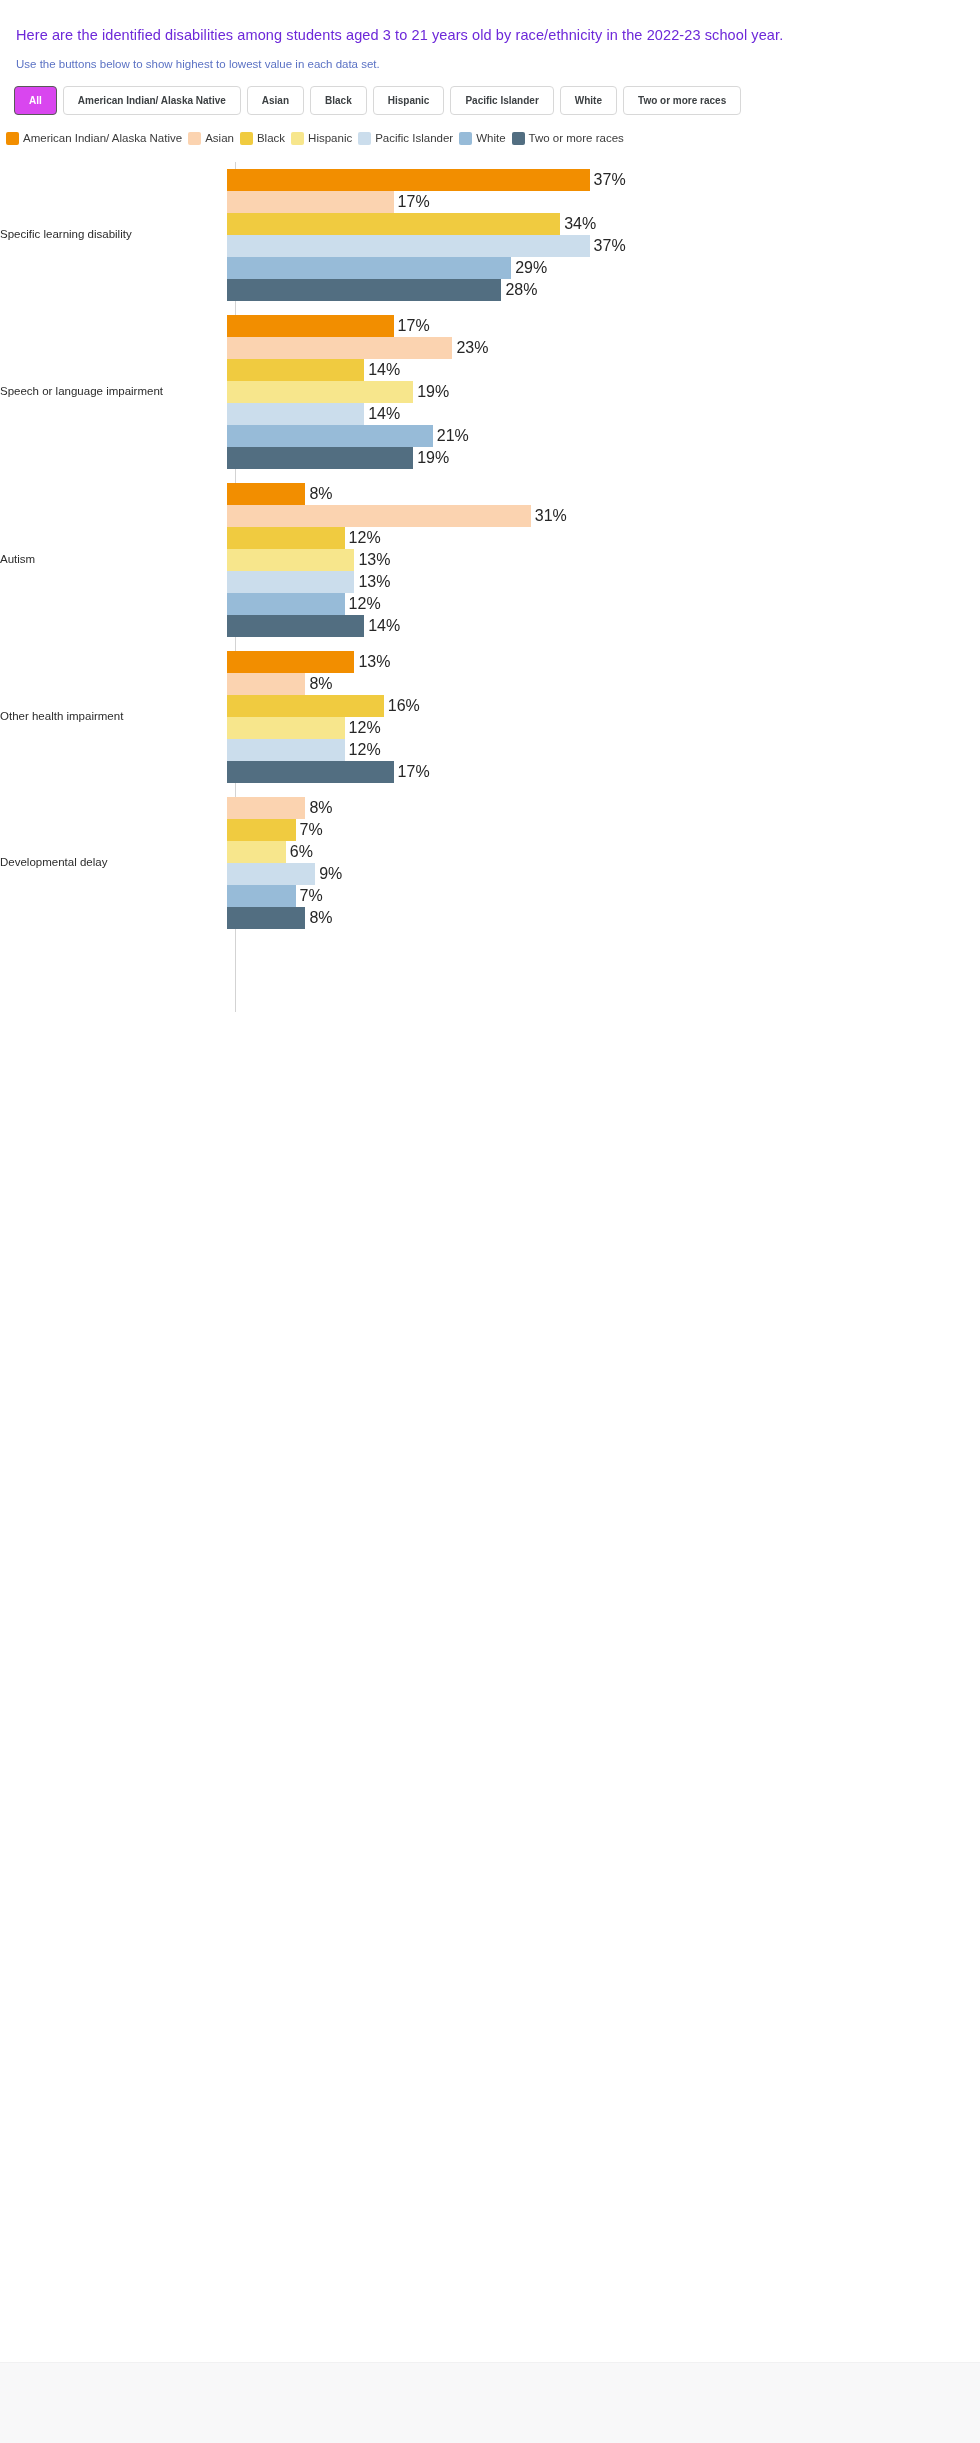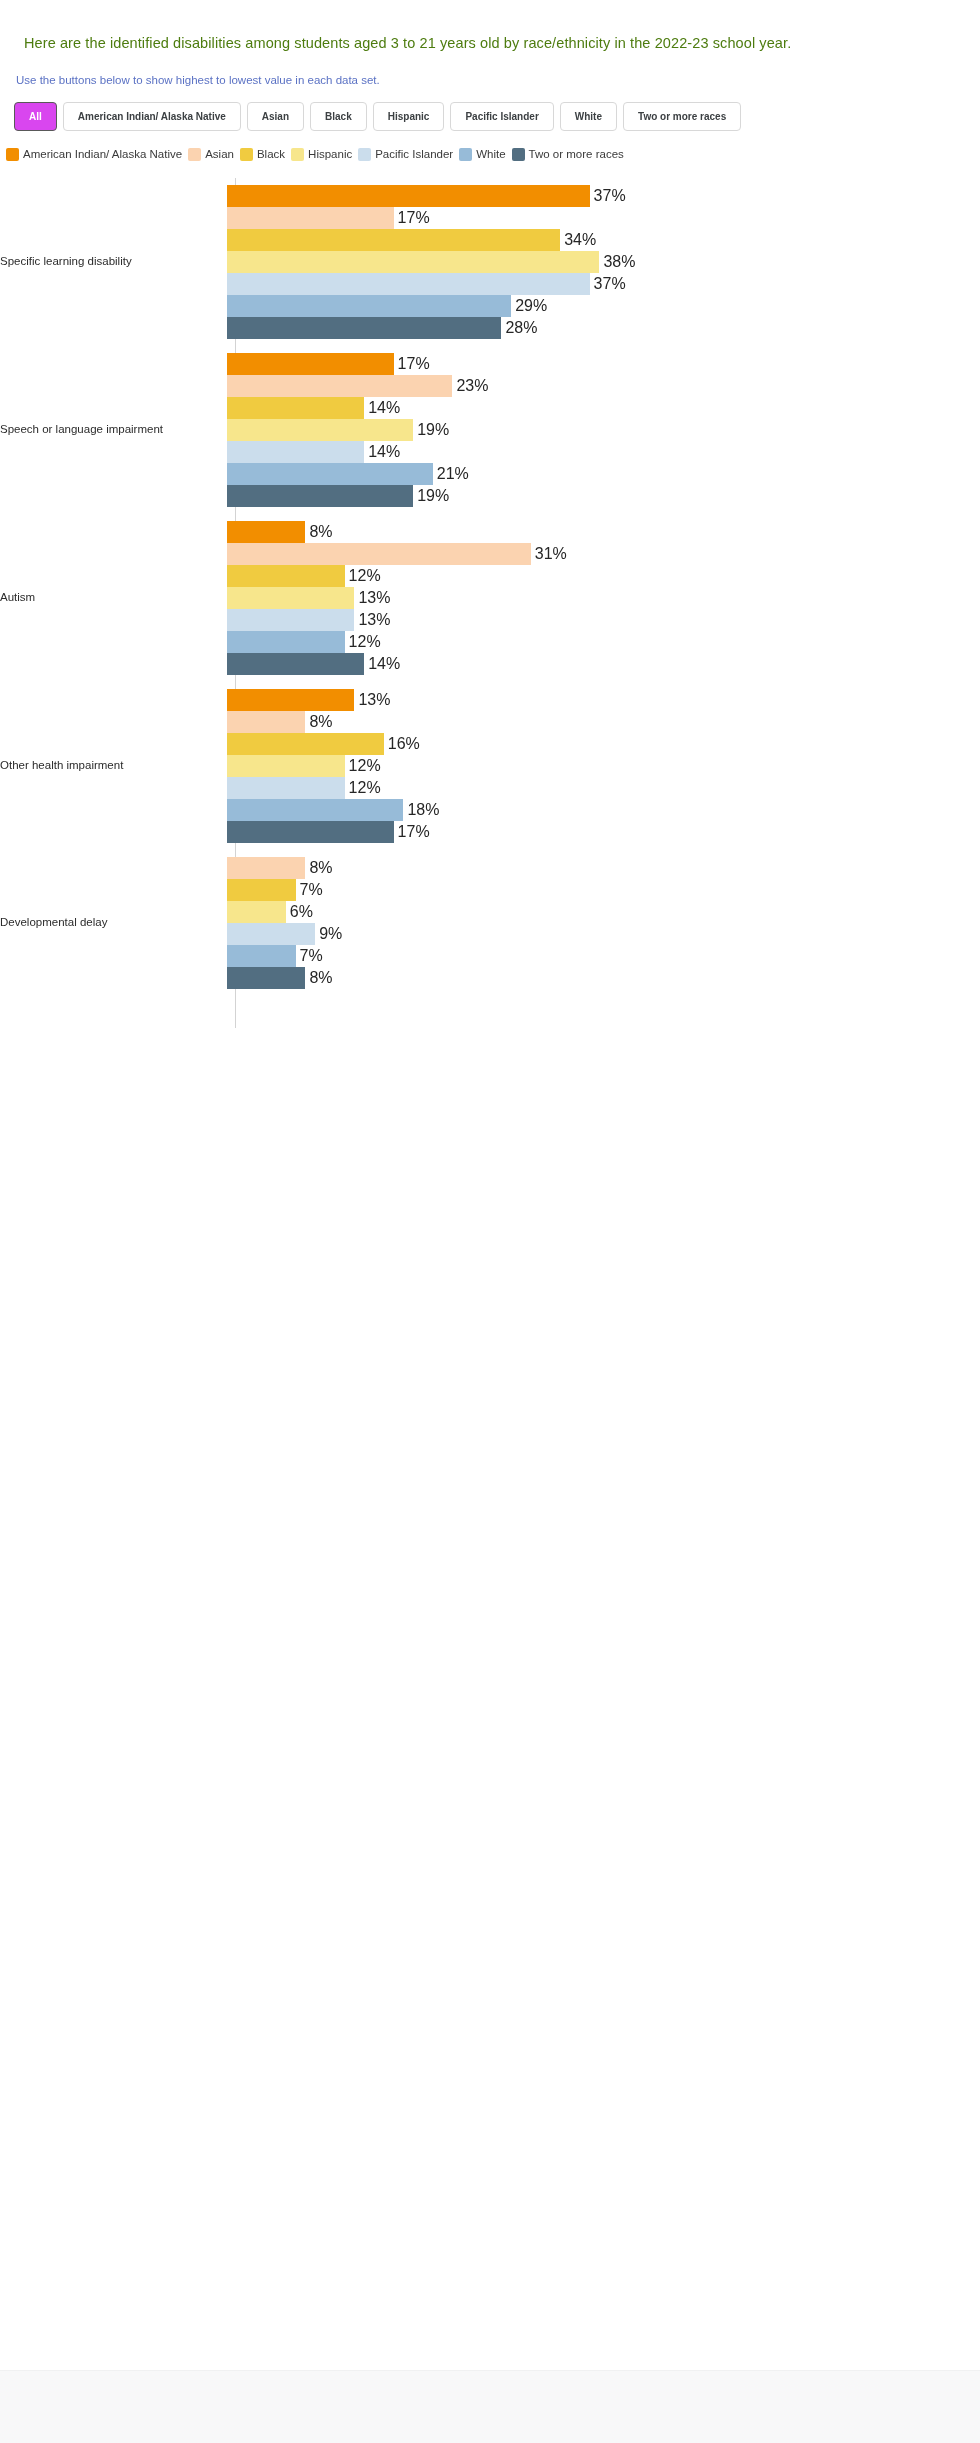--- a/index.html
+++ b/index.html
@@ -20,26 +20,26 @@
   .page {
     width: 980px;
     min-height: 2362px;
     background: #ffffff;
     padding: 0;
     position: relative;
   }
 
   
   .headline {
-    margin: 8px;
+    margin: 0;
     padding: 26px 16px 0 16px;
     font-size: 14.5px;
     font-weight: 400;
     line-height: 1.35;
-    color: #4d7c0f;
+    color: #6d28d9;
     letter-spacing: .1px;
   }
   .subline {
     margin: 0;
     padding: 11px 16px 0 16px;
     font-size: 11.5px;
     font-weight: 400;
     color: #5b72c4;
     line-height: 1.3;
   }
@@ -227,24 +227,20 @@
             </div>
             <div class="barline">
               <div class="bar" title="Asian: 17%" style="background: rgb(251, 211, 176); width: 166.6px;"></div>
               <span class="bar-val">17%</span>
             </div>
             <div class="barline">
               <div class="bar" title="Black: 34%" style="background: rgb(240, 203, 64); width: 333.2px;"></div>
               <span class="bar-val">34%</span>
             </div>
             <div class="barline">
-              <div class="bar" title="Hispanic: 38%" style="background: rgb(247, 230, 140); width: 372.4px;"></div>
-              <span class="bar-val">38%</span>
-            </div>
-            <div class="barline">
               <div class="bar" title="Pacific Islander: 37%" style="background: rgb(203, 221, 236); width: 362.6px;"></div>
               <span class="bar-val">37%</span>
             </div>
             <div class="barline">
               <div class="bar" title="White: 29%" style="background: rgb(151, 187, 216); width: 284.2px;"></div>
               <span class="bar-val">29%</span>
             </div>
             <div class="barline">
               <div class="bar" title="Two or more races: 28%" style="background: rgb(82, 110, 129); width: 274.4px;"></div>
               <span class="bar-val">28%</span>
@@ -334,24 +330,20 @@
             </div>
             <div class="barline">
               <div class="bar" title="Hispanic: 12%" style="background: rgb(247, 230, 140); width: 117.6px;"></div>
               <span class="bar-val">12%</span>
             </div>
             <div class="barline">
               <div class="bar" title="Pacific Islander: 12%" style="background: rgb(203, 221, 236); width: 117.6px;"></div>
               <span class="bar-val">12%</span>
             </div>
             <div class="barline">
-              <div class="bar" title="White: 18%" style="background: rgb(151, 187, 216); width: 176.4px;"></div>
-              <span class="bar-val">18%</span>
-            </div>
-            <div class="barline">
               <div class="bar" title="Two or more races: 17%" style="background: rgb(82, 110, 129); width: 166.6px;"></div>
               <span class="bar-val">17%</span>
             </div>
           </div>
         </div>
         <div class="group">
           <div class="cat-label">Developmental delay</div>
           <div class="bars">
             <div class="barline">
               <div class="bar" title="Asian: 8%" style="background: rgb(251, 211, 176); width: 78.4px;"></div>

